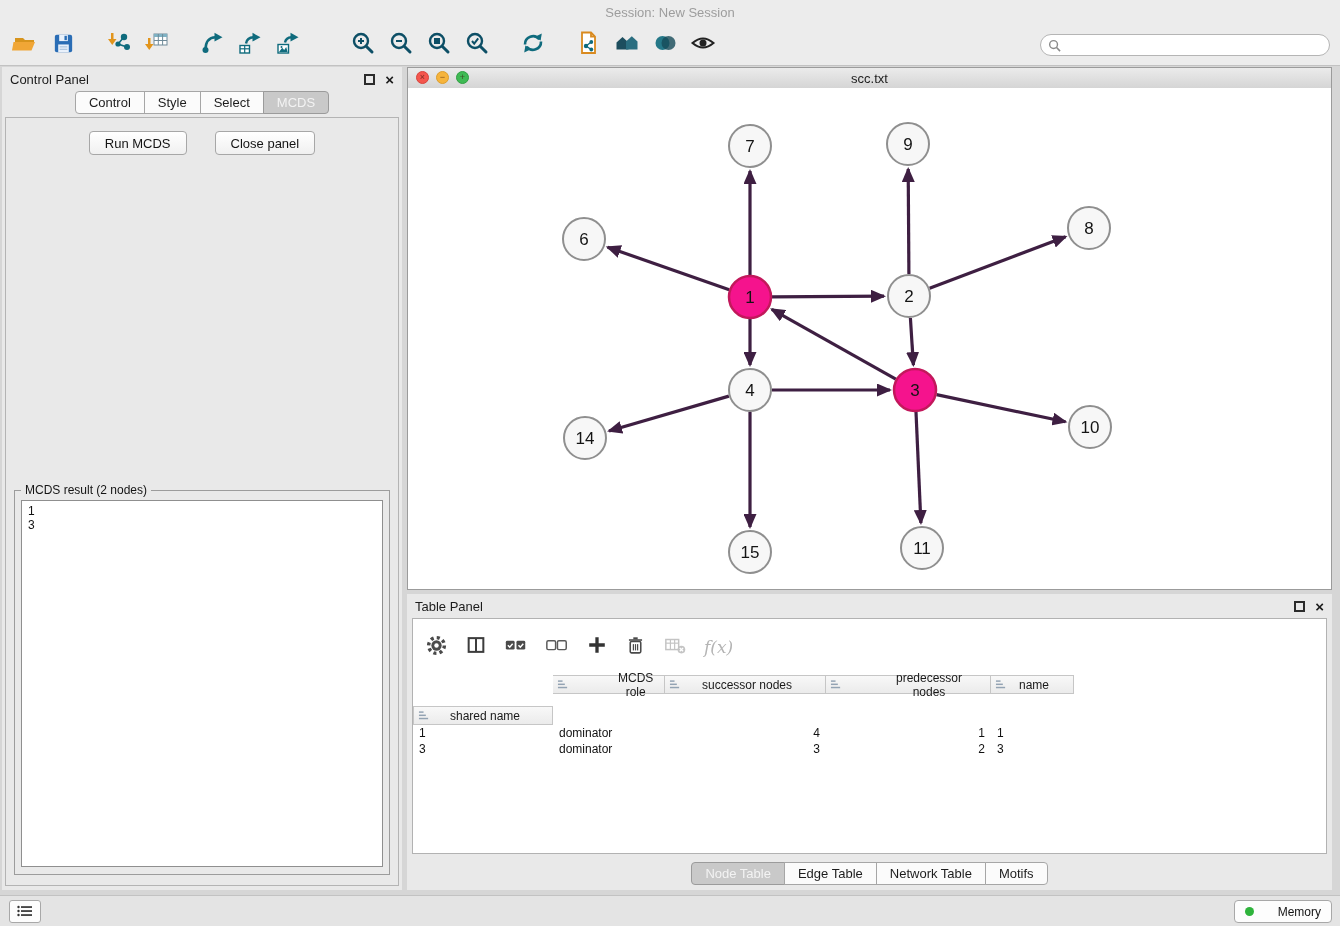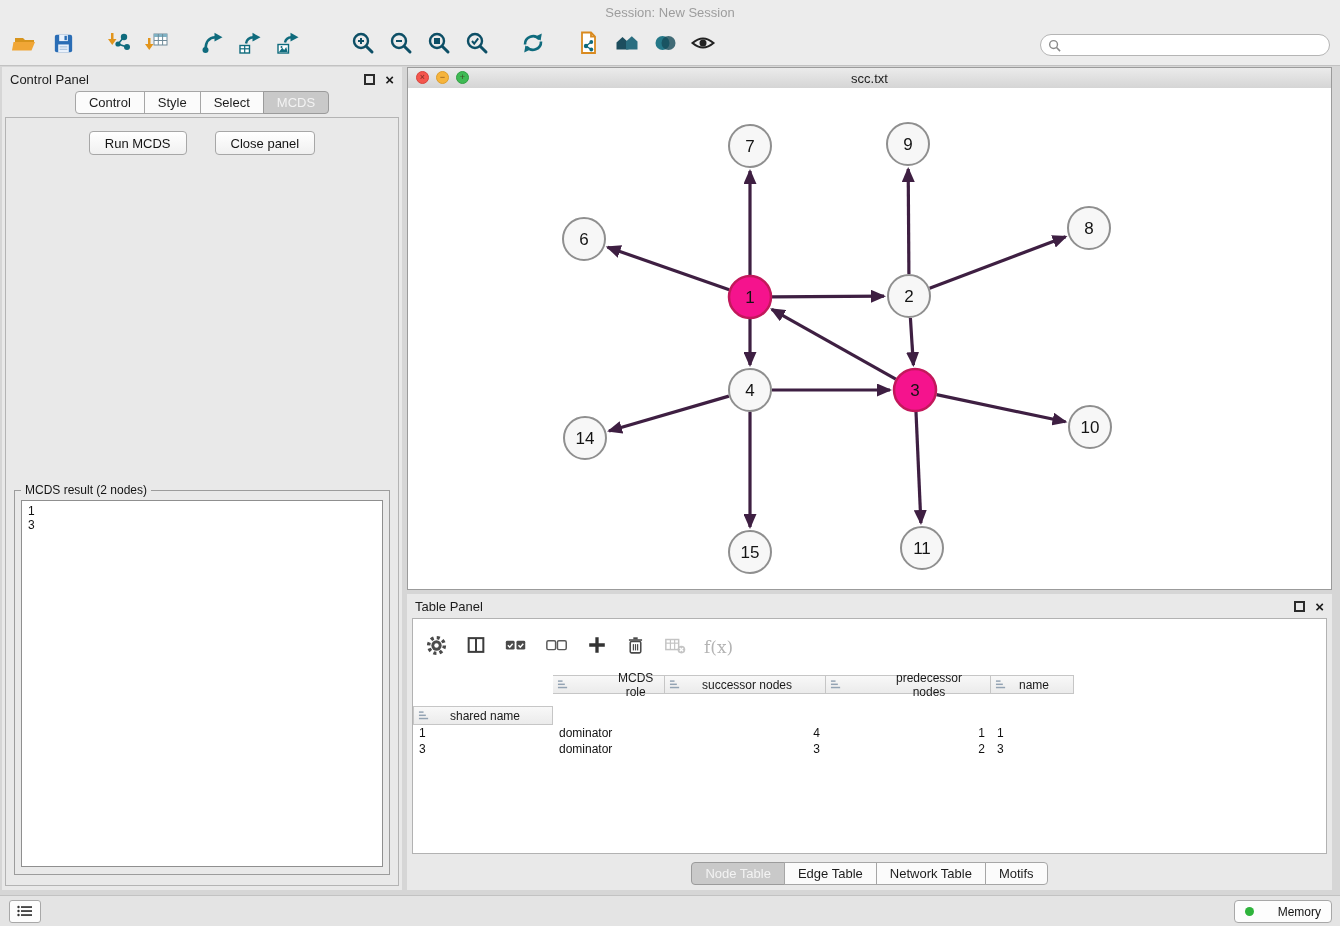--- a/index.html
+++ b/index.html
@@ -46,21 +46,21 @@
   .light{width:13px;height:13px;border-radius:50%;display:flex;align-items:center;justify-content:center;font-size:9px;line-height:9px;color:rgba(60,20,10,.65);box-sizing:border-box;}
   .light.red{background:#f4564d;border:1px solid #d8433c;}
   .light.yellow{background:#f6b43c;border:1px solid #dd9e2c;}
   .light.green{background:#3fba54;border:1px solid #2f9f42;}
   .net-canvas{position:absolute;left:0;right:0;top:20px;bottom:0;background:#fff;}
 
   
   .table-panel{position:absolute;left:407px;top:594px;width:925px;height:296px;background:#e9e9e9;}
   .tp-body{position:absolute;left:5px;right:5px;top:24px;bottom:36px;background:#fff;border:1px solid #b2b2b2;overflow:hidden;}
   .tp-toolbar{height:56px;display:flex;align-items:center;padding-left:12px;gap:17px;}
-  .fx{font-family:"DejaVu Serif",serif;font-size:17px;color:#b4b4b4;}
+  .fx{font-family:"DejaVu Serif",serif;font-style:italic;font-size:17px;color:#b4b4b4;}
   .thead{display:flex;}
   .th{box-sizing:border-box;height:19px;background:linear-gradient(#f8f8f8,#ebebeb);border:1px solid #c6c6c6;border-left:none;display:flex;align-items:center;font-size:12px;color:#1a1a1a;padding:0 2px 0 4px;}
   .th:first-child{border-left:1px solid #c6c6c6;margin-top:31px;}
   .th .th-label{flex:1;text-align:center;padding-right:12px;}
   .sort-ic{display:flex;align-items:center;margin-right:2px;}
   .tr{display:flex;height:16px;align-items:center;font-size:12px;color:#111;}
   .td{box-sizing:border-box;padding:0 6px;overflow:hidden;white-space:nowrap;}
   .td.right{text-align:right;}
   .tp-tabs{position:absolute;left:0;right:0;bottom:5px;display:flex;justify-content:center;align-items:flex-end;}
 

